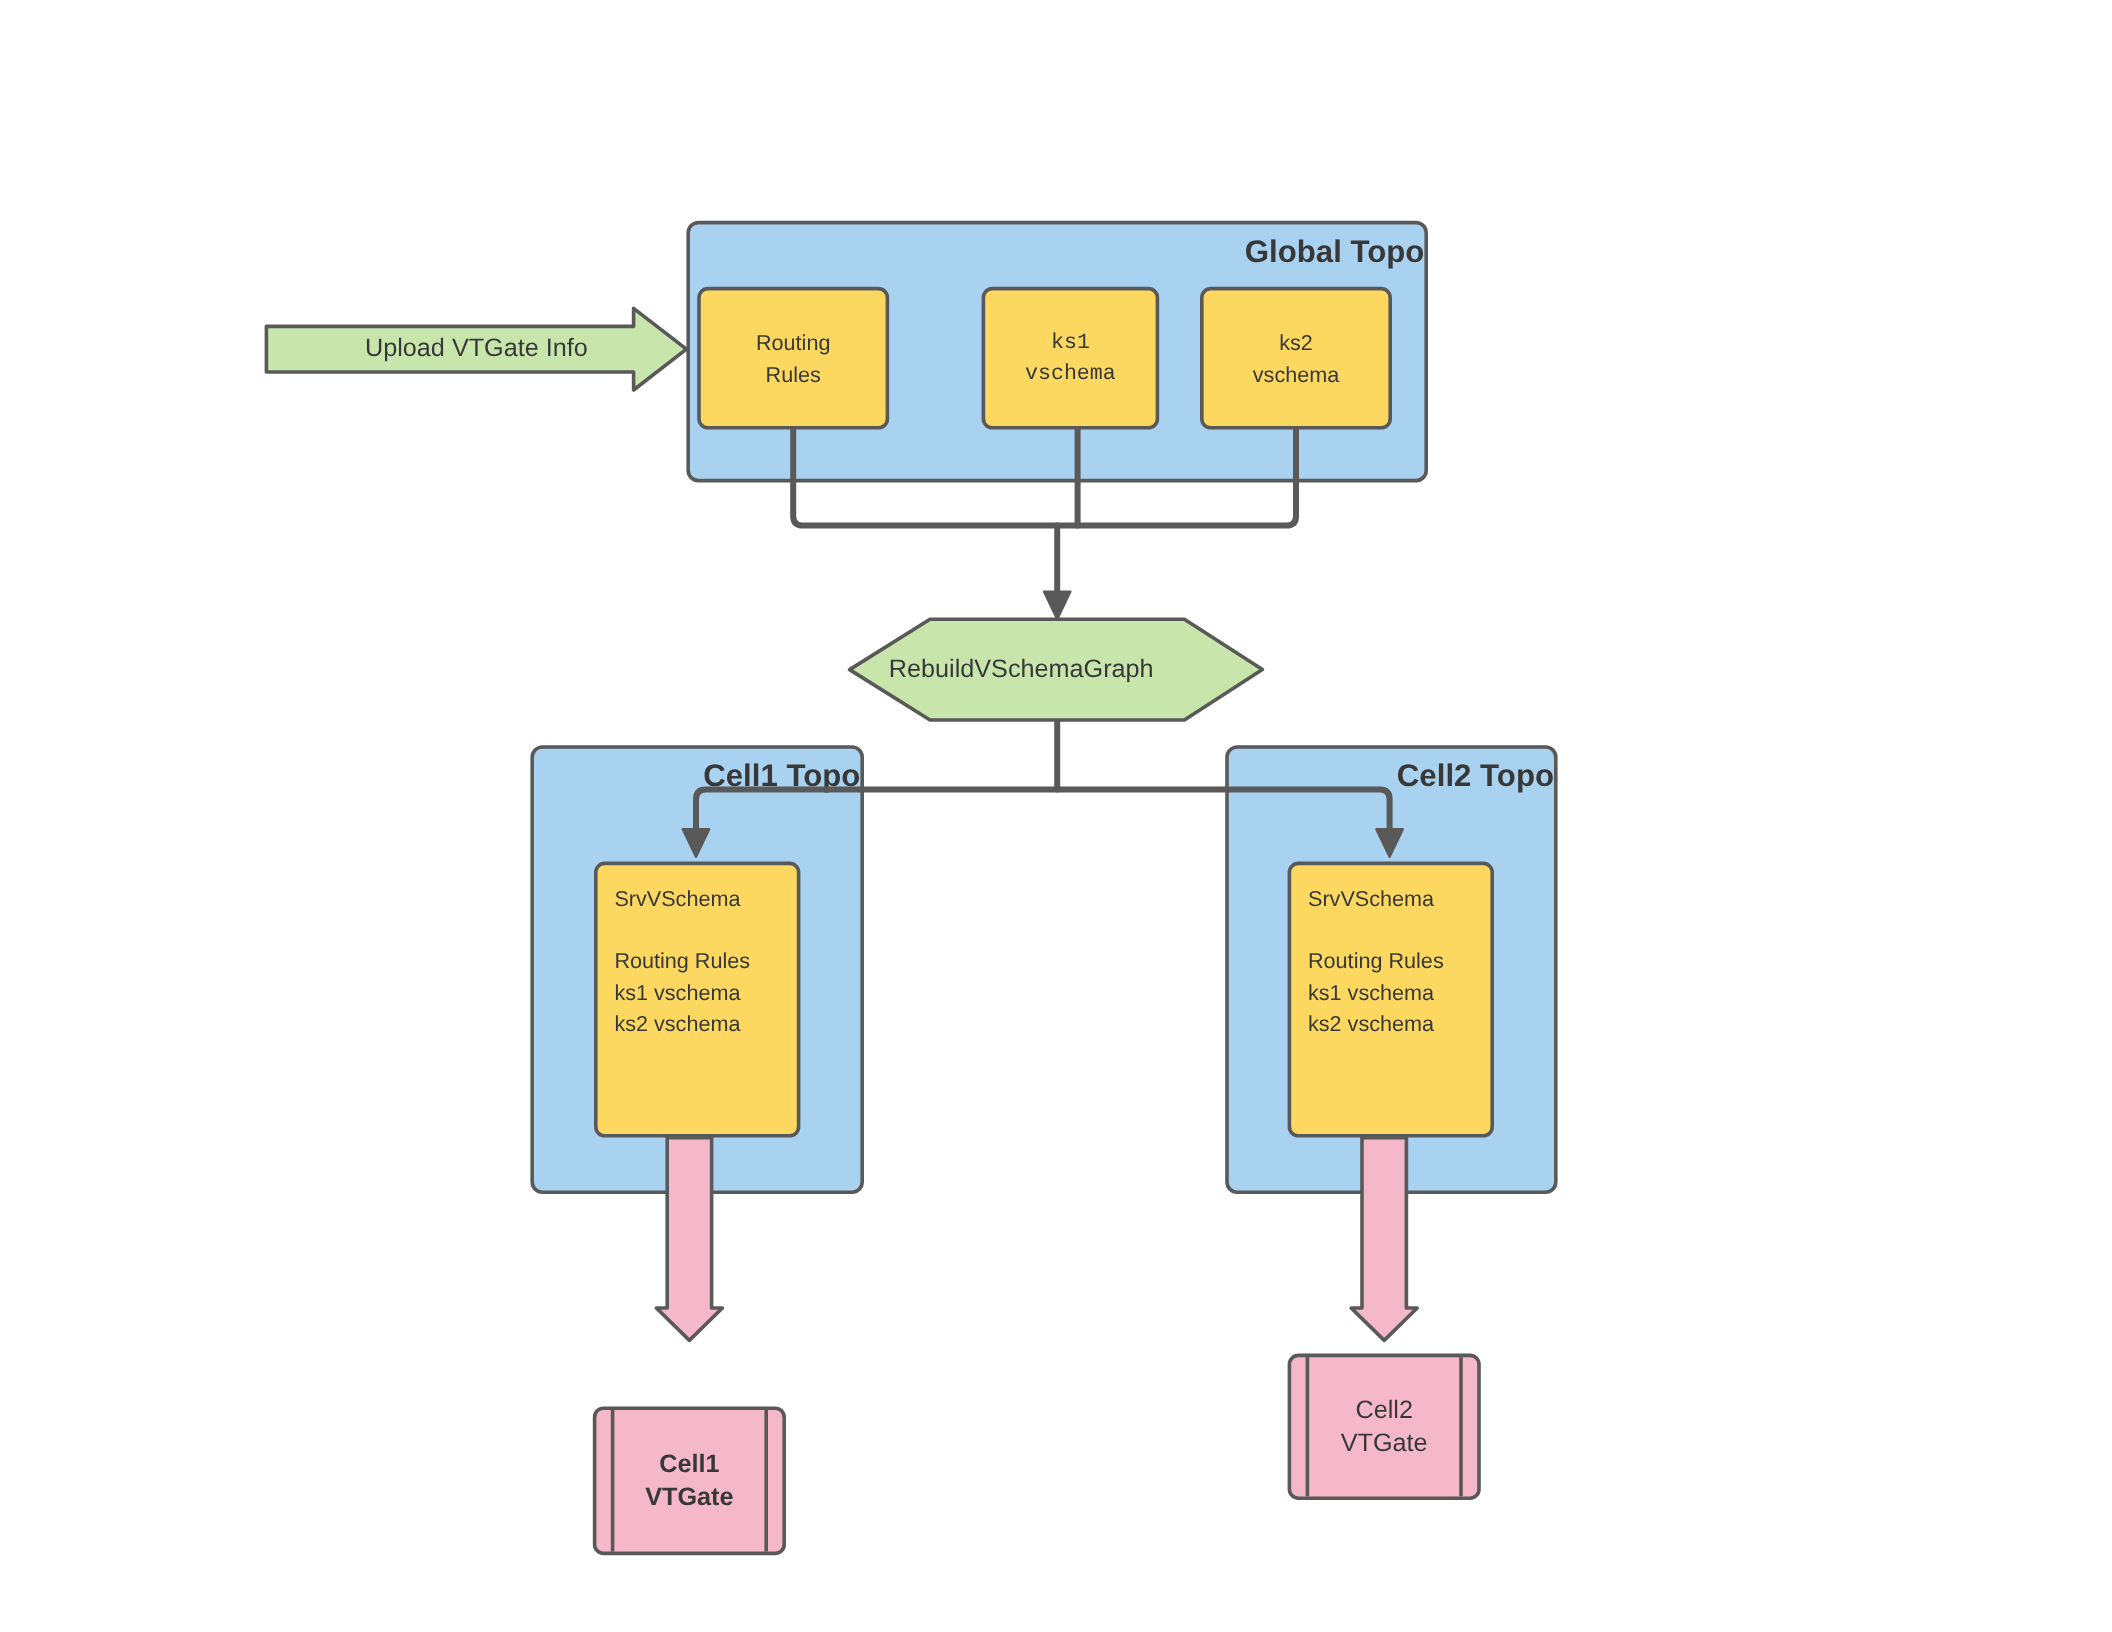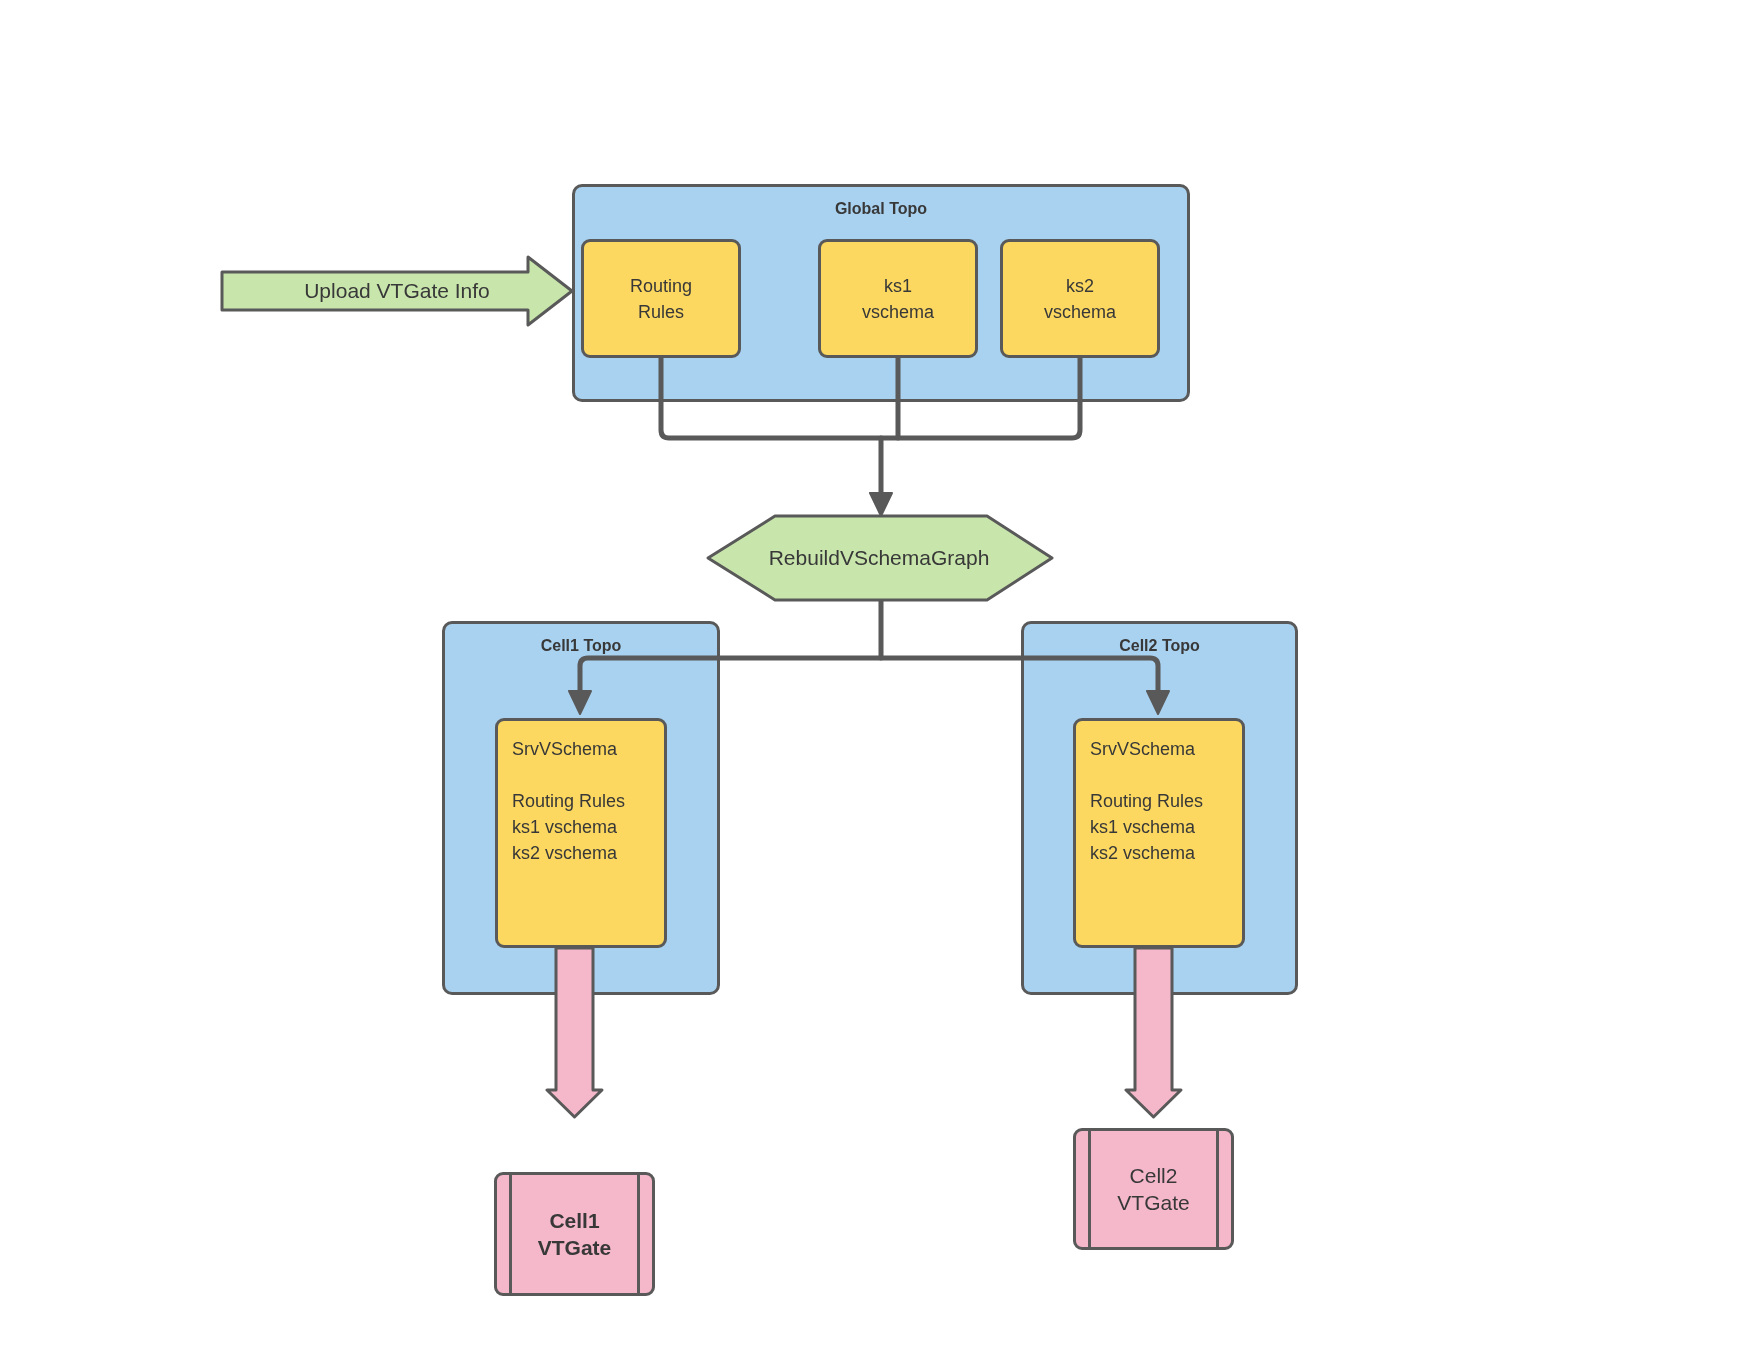--- a/index.html
+++ b/index.html
@@ -5,22 +5,22 @@
   html,body{margin:0;padding:0;background:#ffffff;}
   .canvas{
     position:relative;width:1760px;height:1360px;background:#ffffff;overflow:hidden;
     font-family:"Liberation Sans",sans-serif;color:#383838;
   }
   .container{
     position:absolute;background:#A9D2F0;border:3px solid #595959;border-radius:10px;
     box-sizing:border-box;
   }
   .container-title{
-    position:absolute;top:9px;left:0;right:0;text-align:center;
-    font-weight:bold;font-size:16px;line-height:26px;
+    position:absolute;top:9px;left:0;right:0;text-align:right;
+    font-weight:bold;font-size:26px;line-height:26px;
   }
   .node{
     position:absolute;background:#FCD860;border:3px solid #595959;border-radius:9px;
     box-sizing:border-box;display:flex;align-items:center;justify-content:center;
     text-align:center;font-size:18px;line-height:26px;white-space:pre-line;
   }
   .srv-node{
     display:block;text-align:left;padding:15px 8px 0 14px;
   }
   .vtgate{
@@ -41,21 +41,21 @@
 </head>
 <body>
 
 <div class="canvas">
 
   <div class="container" style="left:572px;top:184px;width:618px;height:218px;">
     <div class="container-title">Global Topo</div>
   </div>
   <div class="node" style="left:581px;top:239px;width:160px;height:119px;">Routing
 Rules</div>
-  <div class="node" style="left:818px;top:239px;width:160px;height:119px;">ks1
+  <div class="node" style="left:818px;top:239px;width:148px;height:119px;font-family:Liberation Mono, monospace;">ks1
 vschema</div>
   <div class="node" style="left:1000px;top:239px;width:160px;height:119px;">ks2
 vschema</div>
 
   <div class="container" style="left:442px;top:621px;width:278px;height:374px;">
     <div class="container-title">Cell1 Topo</div>
   </div>
   <div class="node srv-node" style="left:495px;top:718px;width:172px;height:230px;">SrvVSchema
 
 Routing Rules
@@ -91,15 +91,15 @@
 
     <path d="M222,272 L528,272 L528,257 L572,291 L528,325 L528,310 L222,310 Z" fill="#C8E6AC" stroke="#595959" stroke-width="3" stroke-linejoin="round"></path>
 
     <path d="M708,558 L775,516 L987,516 L1052,558 L987,600 L775,600 Z" fill="#C8E6AC" stroke="#595959" stroke-width="3" stroke-linejoin="round"></path>
 
     <path d="M556,948 L593,948 L593,1090 L602,1090 L574.5,1117 L547,1090 L556,1090 Z" fill="#F5B8CB" stroke="#595959" stroke-width="3" stroke-linejoin="round"></path>
     <path d="M1135,948 L1172,948 L1172,1090 L1181,1090 L1153.5,1117 L1126,1090 L1135,1090 Z" fill="#F5B8CB" stroke="#595959" stroke-width="3" stroke-linejoin="round"></path>
   </svg>
 
   <div class="shape-label" style="left:222px;top:272px;width:350px;height:38px;line-height:38px;">Upload VTGate Info</div>
-  <div class="shape-label" style="left:706px;top:516px;width:346px;height:80px;line-height:84px;">RebuildVSchemaGraph</div>
+  <div class="shape-label" style="left:678px;top:516px;width:346px;height:80px;line-height:84px;">RebuildVSchemaGraph</div>
 
 </div>
 
 </body></html>

